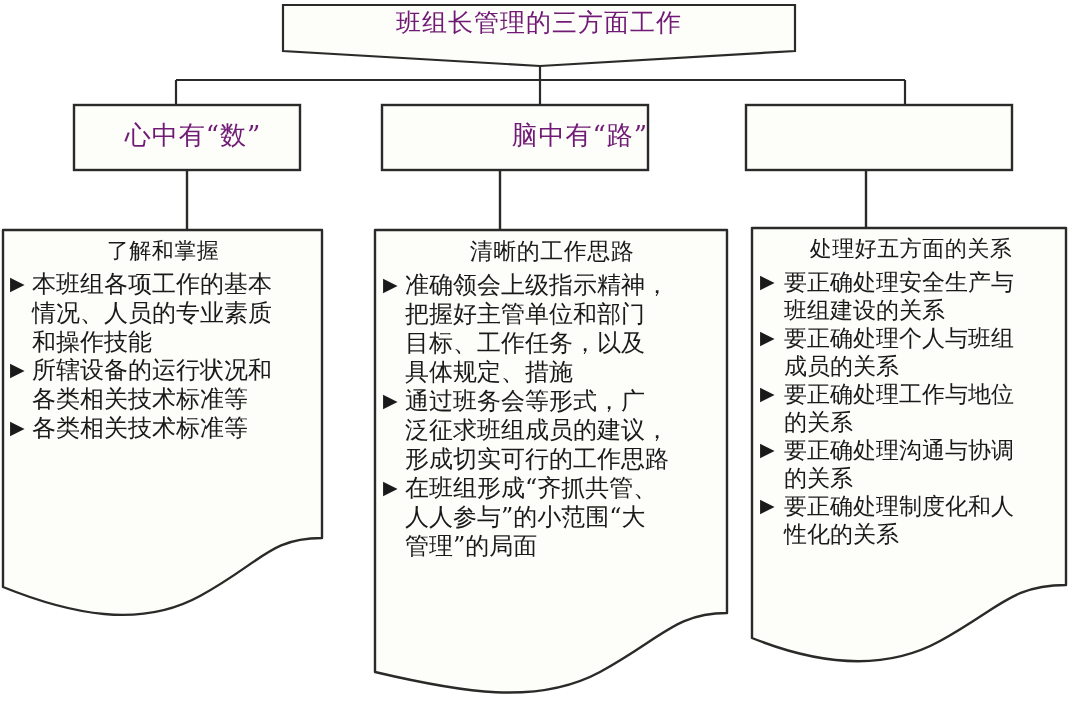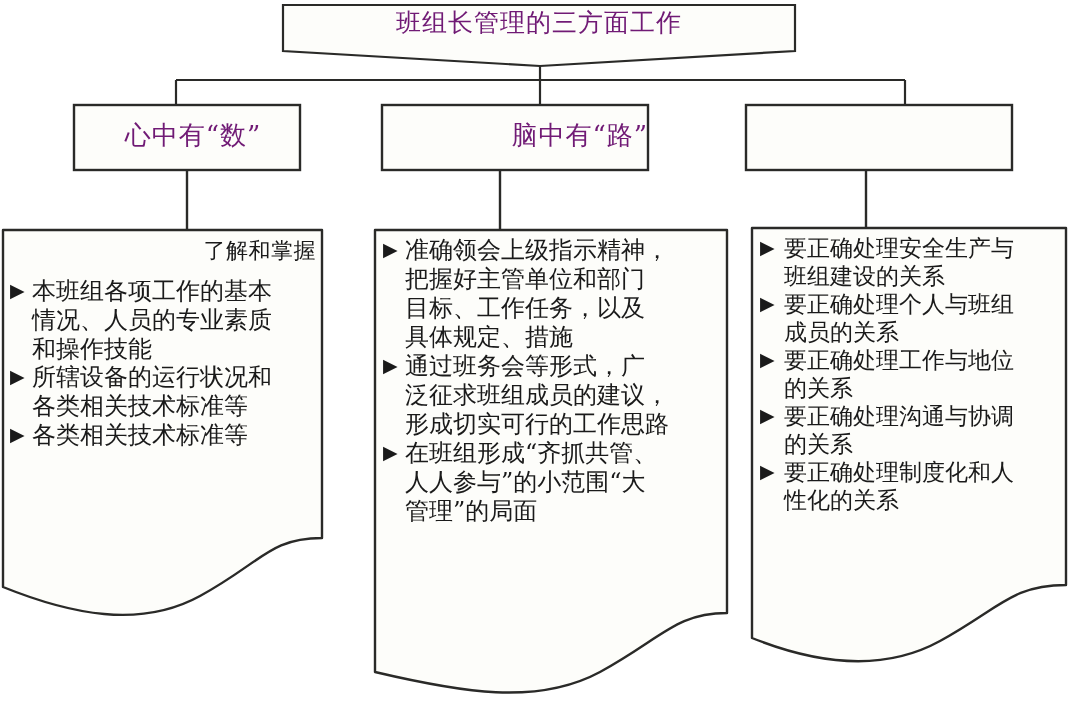--- a/index.html
+++ b/index.html
@@ -50,24 +50,24 @@
   #l2-0 { left: 80px;  top: 122px; width: 226px; }
   #l2-1 { left: 382px; top: 122px; width: 266px; text-align: right; }
   #l2-2 { left: 746px; top: 122px; width: 266px; }
 
   
   .panel-body {
     position: absolute;
     color: #1a1a1a;
   }
   .panel-head {
-    text-align: right;
+    text-align: center;
     font-size: 22px;
     letter-spacing: 0.5px;
-    margin-bottom: 11px;
+    margin-bottom: 4px;
     white-space: nowrap;
   }
   .bullet-list {
     list-style: none;
     margin: 0;
     padding: 0;
   }
   .bullet-item {
     position: relative;
     font-size: 23px;
@@ -155,37 +155,39 @@
           <span class="btxt">所辖设备的运行状况和<br>各类相关技术标准等</span>
         </div>
         <div class="bullet-item">
           <span class="mark">▶</span>
           <span class="btxt">各类相关技术标准等</span>
         </div>
       </div>
   </div>
 
   <div class="panel-body" id="panel-1">
+    <div class="panel-head">清晰的工作思路</div>
     <div class="bullet-list">
         <div class="bullet-item">
           <span class="mark">▶</span>
           <span class="btxt">准确领会上级指示精神，<br>把握好主管单位和部门<br>目标、工作任务，以及<br>具体规定、措施</span>
         </div>
         <div class="bullet-item">
           <span class="mark">▶</span>
           <span class="btxt">通过班务会等形式，广<br>泛征求班组成员的建议，<br>形成切实可行的工作思路</span>
         </div>
         <div class="bullet-item">
           <span class="mark">▶</span>
           <span class="btxt">在班组形成“齐抓共管、<br>人人参与”的小范围“大<br>管理”的局面</span>
         </div>
       </div>
   </div>
 
   <div class="panel-body" id="panel-2">
+    <div class="panel-head">处理好五方面的关系</div>
     <div class="bullet-list">
         <div class="bullet-item">
           <span class="mark">▶</span>
           <span class="btxt">要正确处理安全生产与<br>班组建设的关系</span>
         </div>
         <div class="bullet-item">
           <span class="mark">▶</span>
           <span class="btxt"> 要正确处理个人与班组<br>成员的关系</span>
         </div>
         <div class="bullet-item">

